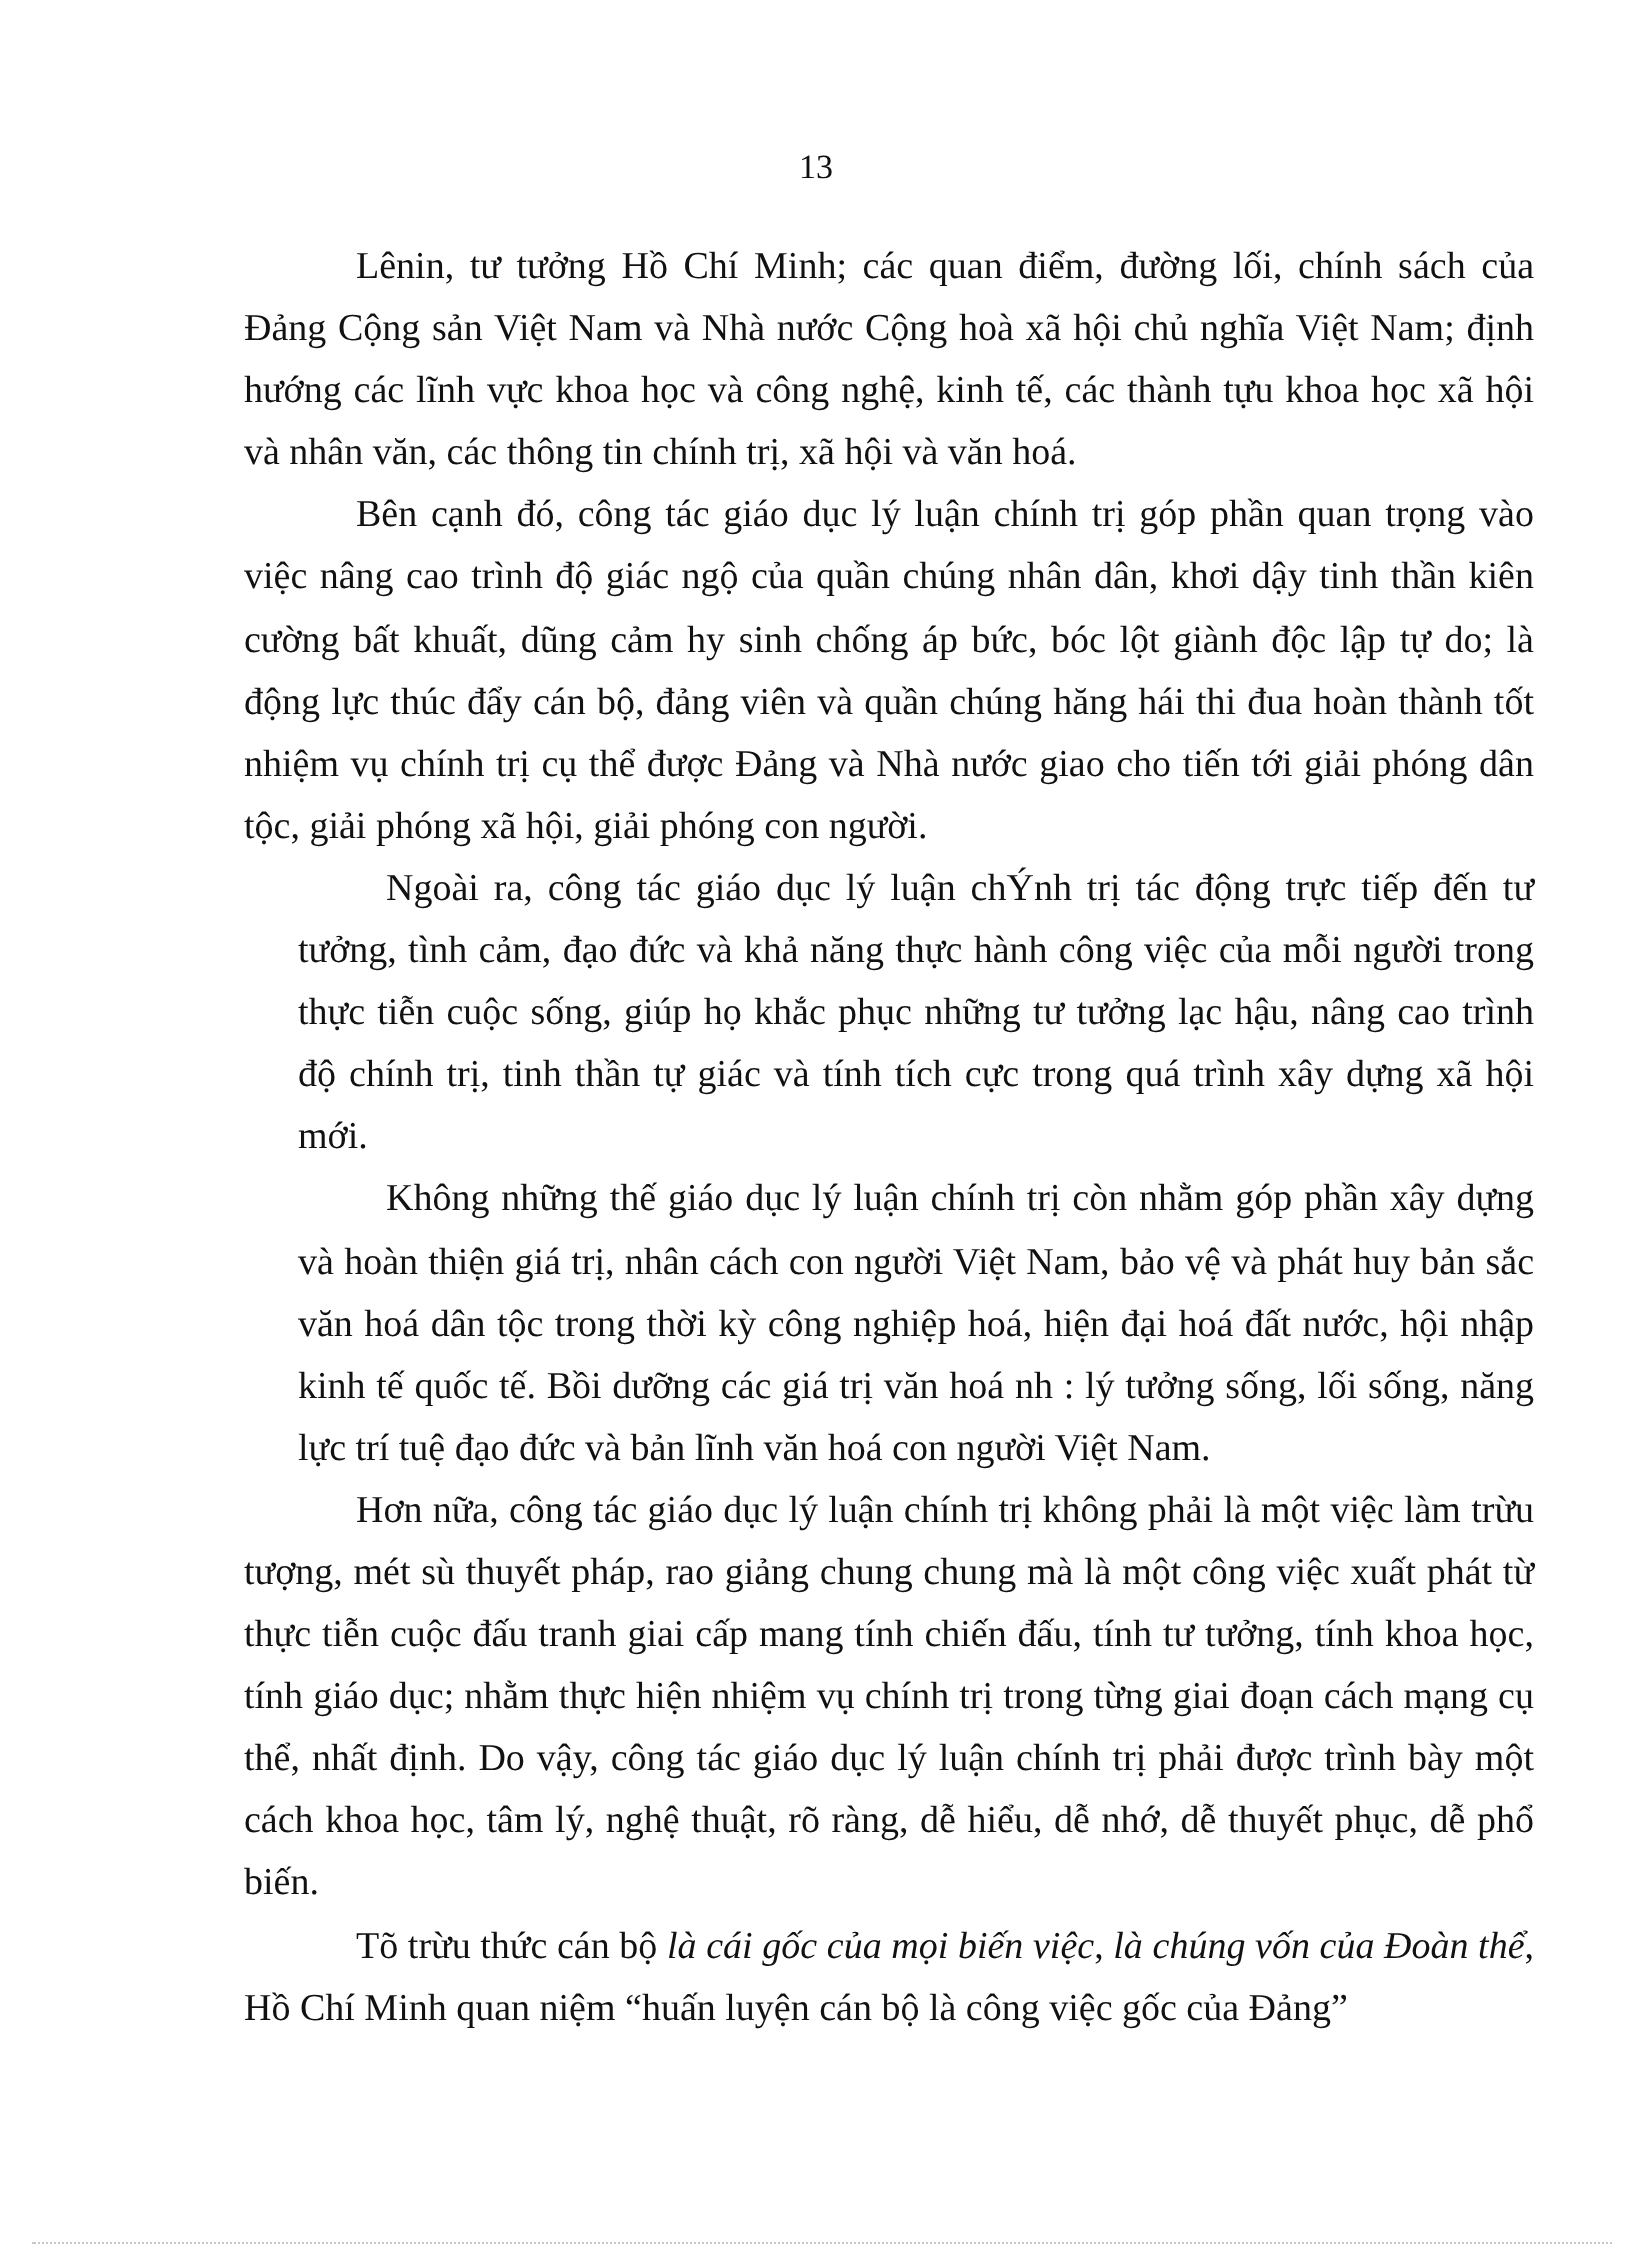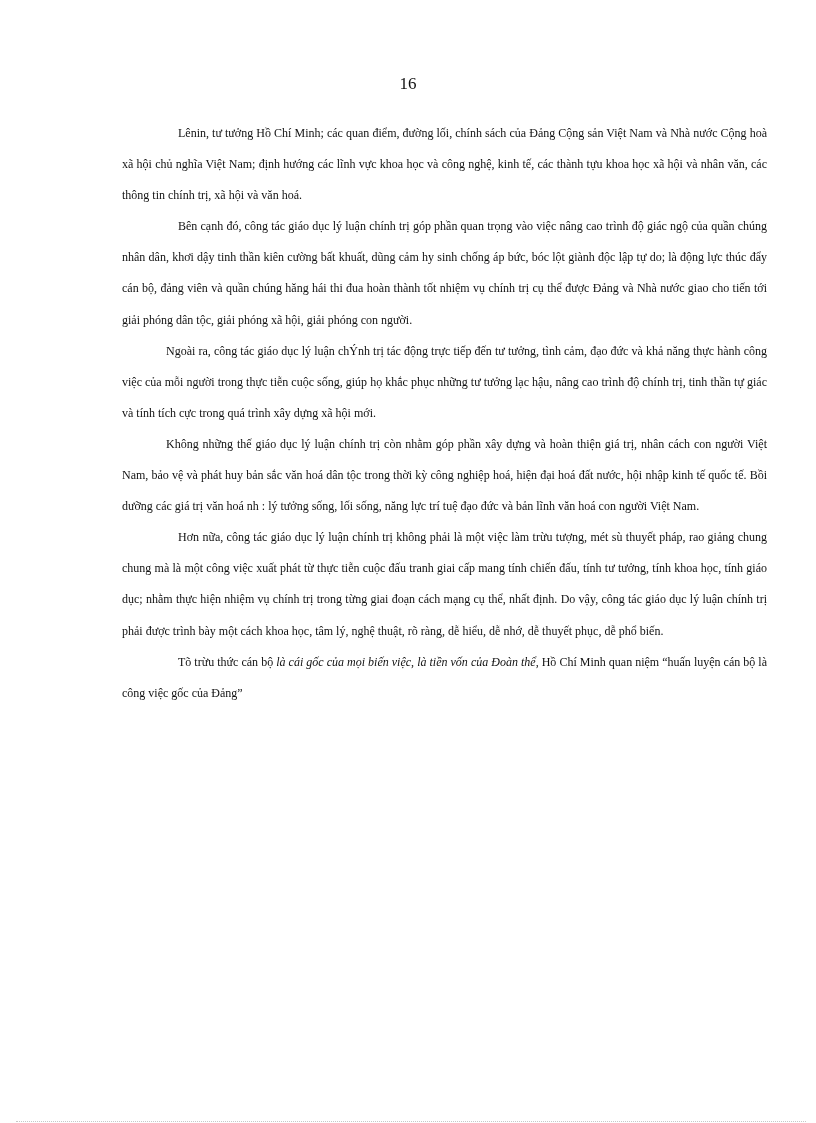--- a/index.html
+++ b/index.html
@@ -3,38 +3,38 @@
   <meta charset="utf-8">
   <style>
     html, body { margin: 0; padding: 0; background: #ffffff; }
     body { width: 816px; height: 1123px; position: relative; overflow: hidden; }
     .page-number {
       position: absolute; top: 74px; left: 0; width: 816px; text-align: center;
       font-family: "Liberation Serif", serif; font-size: 17px; color: #111;
     }
     .body-text {
       position: absolute; top: 118px; left: 122px; width: 645px;
-      font-family: "Liberation Serif", serif; font-size: 12px; line-height: 31.1px;
+      font-family: "Liberation Serif", serif; font-size: 19px; line-height: 31.1px;
       color: #111; text-align: justify;
     }
     .body-text p { margin: 0; text-indent: 56px; }
-    .body-text p.indent-small { text-indent: 44px; }
+    .body-text p.indent-small { text-indent: 44px; margin-left: 27px; }
     .body-text .it { font-style: italic; }
     .bottom-rule {
       position: absolute; top: 1121px; left: 16px; width: 790px; height: 0;
       border-top: 1px dotted #c8c8c8;
     }
   </style>
 </head>
 <body>
 
-<div class="page-number">16</div>
+<div class="page-number">13</div>
 
 <div class="body-text">
   <p>Lênin, tư tưởng Hồ Chí Minh; các quan điểm, đường lối, chính sách của Đảng Cộng sản Việt Nam và Nhà nước Cộng hoà xã hội chủ nghĩa Việt Nam; định hướng các lĩnh vực khoa học và công nghệ, kinh tế, các thành tựu khoa học xã hội và nhân văn, các thông tin chính trị, xã hội và văn hoá.</p>
   <p>Bên cạnh đó, công tác giáo dục lý luận chính trị góp phần quan trọng vào việc nâng cao trình độ giác ngộ của quần chúng nhân dân, khơi dậy tinh thần kiên cường bất khuất, dũng cảm hy sinh chống áp bức, bóc lột giành độc lập tự do; là động lực thúc đẩy cán bộ, đảng viên và quần chúng hăng hái thi đua hoàn thành tốt nhiệm vụ chính trị cụ thể được Đảng và Nhà nước giao cho tiến tới giải phóng dân tộc, giải phóng xã hội, giải phóng con người.</p>
   <p class="indent-small">Ngoài ra, công tác giáo dục lý luận chÝnh trị tác động trực tiếp đến tư tưởng, tình cảm, đạo đức và khả năng thực hành công việc của mỗi người trong thực tiễn cuộc sống, giúp họ khắc phục những tư tưởng lạc hậu, nâng cao trình độ chính trị, tinh thần tự giác và tính tích cực trong quá trình xây dựng xã hội mới.</p>
   <p class="indent-small">Không những thế giáo dục lý luận chính trị còn nhằm góp phần xây dựng và hoàn thiện giá trị, nhân cách con người Việt Nam, bảo vệ và phát huy bản sắc văn hoá dân tộc trong thời kỳ công nghiệp hoá, hiện đại hoá đất nước, hội nhập kinh tế quốc tế. Bồi dưỡng các giá trị văn hoá nh : lý tưởng sống, lối sống, năng lực trí tuệ đạo đức và bản lĩnh văn hoá con người Việt Nam.</p>
   <p>Hơn nữa, công tác giáo dục lý luận chính trị không phải là một việc làm trừu tượng, mét sù thuyết pháp, rao giảng chung chung mà là một công việc xuất phát từ thực tiễn cuộc đấu tranh giai cấp mang tính chiến đấu, tính tư tưởng, tính khoa học, tính giáo dục; nhằm thực hiện nhiệm vụ chính trị trong từng giai đoạn cách mạng cụ thể, nhất định. Do vậy, công tác giáo dục lý luận chính trị phải được trình bày một cách khoa học, tâm lý, nghệ thuật, rõ ràng, dễ hiểu, dễ nhớ, dễ thuyết phục, dễ phổ biến.</p>
-  <p><span>Tõ trừu thức cán bộ </span><span class="it">là cái gốc của mọi biến việc</span><span>, </span><span class="it">là tiền vốn của Đoàn thể</span><span>, Hồ Chí Minh quan niệm “huấn luyện cán bộ là công việc gốc của Đảng”</span></p>
+  <p><span>Tõ trừu thức cán bộ </span><span class="it">là cái gốc của mọi biến việc</span><span>, </span><span class="it">là chúng vốn của Đoàn thể</span><span>, Hồ Chí Minh quan niệm “huấn luyện cán bộ là công việc gốc của Đảng”</span></p>
 </div>
 
 <div class="bottom-rule"></div>
 
 </body></html>

